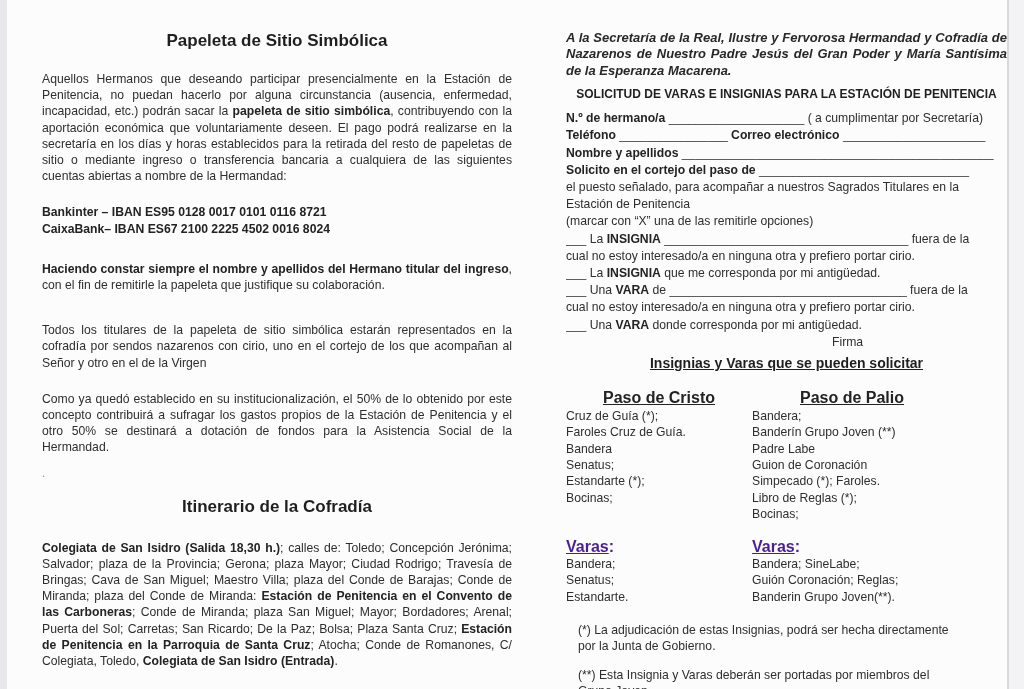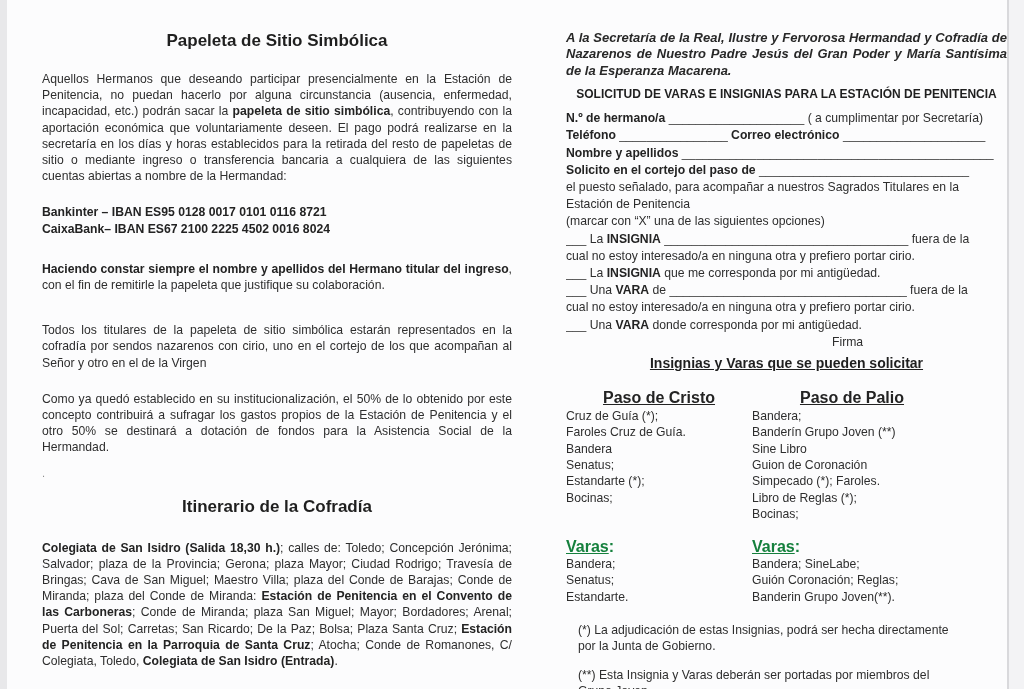--- a/index.html
+++ b/index.html
@@ -46,21 +46,21 @@
 
   .lists{display:flex;margin-top:17px;}
   .lists .c1{width:186px;}
   .lists .c2{width:200px;}
   .list-h{font-weight:bold;text-decoration:underline;text-align:center;color:#232323;margin-bottom:1px;}
   .list-item{font-size:12.2px;line-height:16.3px;}
 
   .varas{display:flex;margin-top:16px;}
   .varas .c1{width:186px;}
   .varas .c2{width:220px;}
-  .varas-h{font-weight:bold;color:#15803d;}
+  .varas-h{font-weight:bold;color:#4c1d95;}
   .varas-h .u{text-decoration:underline;}
 
   .footnotes{margin-top:17px;width:404px;}
   .footnote{font-size:12.2px;line-height:16.3px;margin:12px;}
   .footnotes .footnote + .footnote{margin-top:0;}
 </style>
 </head>
 <body>
 
 <div class="photo">
@@ -110,21 +110,21 @@
       </div>
       <div class="fline">
         <b>Nombre y apellidos</b>
         <span class="blank">______________________________________________</span>
       </div>
       <div class="fline">
         <b>Solicito en el cortejo del paso de</b>
         <span class="blank">_______________________________</span>
       </div>
       <div>el puesto señalado, para acompañar a nuestros Sagrados Titulares en la Estación de Penitencia</div>
-      <div>(marcar con “X” una de las siguientes opciones)</div>
+      <div>(marcar con “X” una de las remitirle opciones)</div>
 
       <div class="fline">
         <span class="blank">___</span>
         <span>La</span>
         <b>INSIGNIA</b>
         <span class="blank">____________________________________</span>
         <span>fuera de la</span>
       </div>
       <div>cual no estoy interesado/a en ninguna otra y prefiero portar cirio.</div>
 
@@ -164,21 +164,21 @@
         <div class="list-item">Faroles Cruz de Guía.</div>
         <div class="list-item">Bandera</div>
         <div class="list-item">Senatus;</div>
         <div class="list-item">Estandarte (*);</div>
         <div class="list-item">Bocinas;</div>
       </div>
       <div class="c2">
         <div class="list-h">Paso de Palio</div>
         <div class="list-item">Bandera;</div>
         <div class="list-item">Banderín Grupo Joven (**)</div>
-        <div class="list-item">Sine Libro</div>
+        <div class="list-item">Padre Labe</div>
         <div class="list-item">Guion de Coronación</div>
         <div class="list-item">Simpecado (*); Faroles.</div>
         <div class="list-item">Libro de Reglas (*);</div>
         <div class="list-item">Bocinas;</div>
       </div>
     </div>
 
     <div class="varas">
       <div class="c1">
         <div class="varas-h"><span class="u">Varas</span><span>:</span></div>

